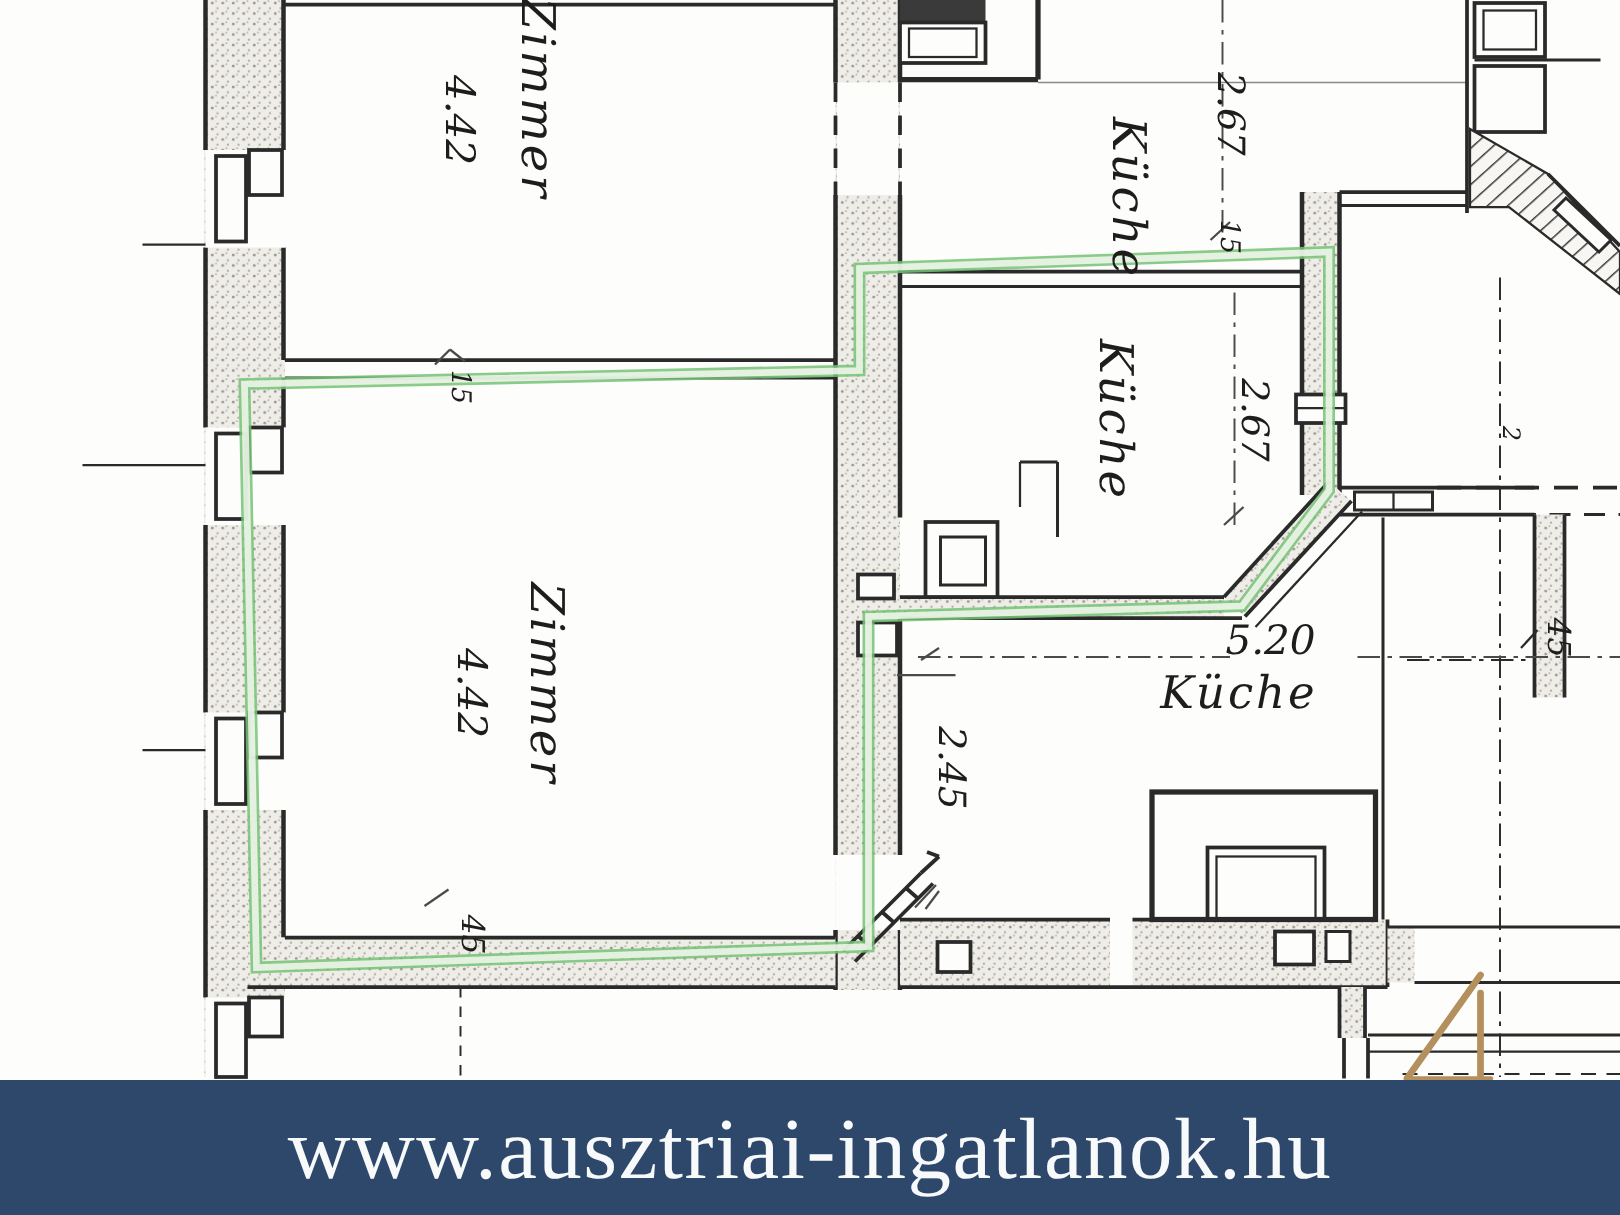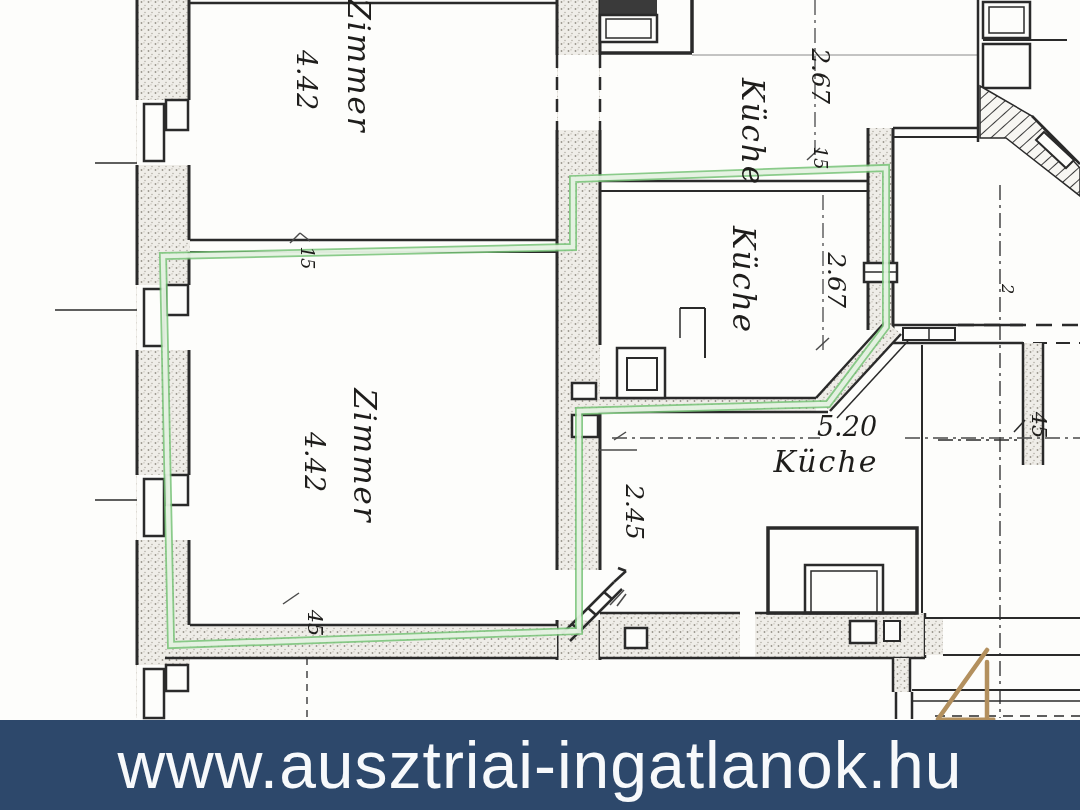--- a/index.html
+++ b/index.html
@@ -2,22 +2,22 @@
 <html><head>
 <meta charset="utf-8">
 <style>
   html,body{margin:0;padding:0;background:#ffffff;}
   .stage{position:relative;width:1080px;height:810px;overflow:hidden;background:#fdfdfb;
          font-family:"Liberation Sans",sans-serif;}
   .plan-svg{position:absolute;left:0;top:0;}
   .hw{font-family:"DejaVu Serif",serif;font-style:italic;fill:#1e1d1b;}
   .banner{position:absolute;left:0;top:720px;width:1080px;height:90px;background:#2d486b;
           display:flex;align-items:center;justify-content:center;}
-  .banner span{color:#f7f9fb;font-size:66px;letter-spacing:1px;font-weight:400;
-               font-family:Liberation Sans, sans-serif;white-space:nowrap;}
+  .banner span{color:#f7f9fb;font-size:58px;letter-spacing:1px;font-weight:400;
+               font-family:Liberation Serif, serif;white-space:nowrap;}
 </style>
 </head>
 <body>
 
 <div class="stage">
 
 <svg class="plan-svg" width="1080" height="720" viewBox="0 0 1080 720">
   <defs>
     <pattern id="stipple" width="7" height="7" patternUnits="userSpaceOnUse">
       <rect width="7" height="7" fill="#efede8"></rect>

